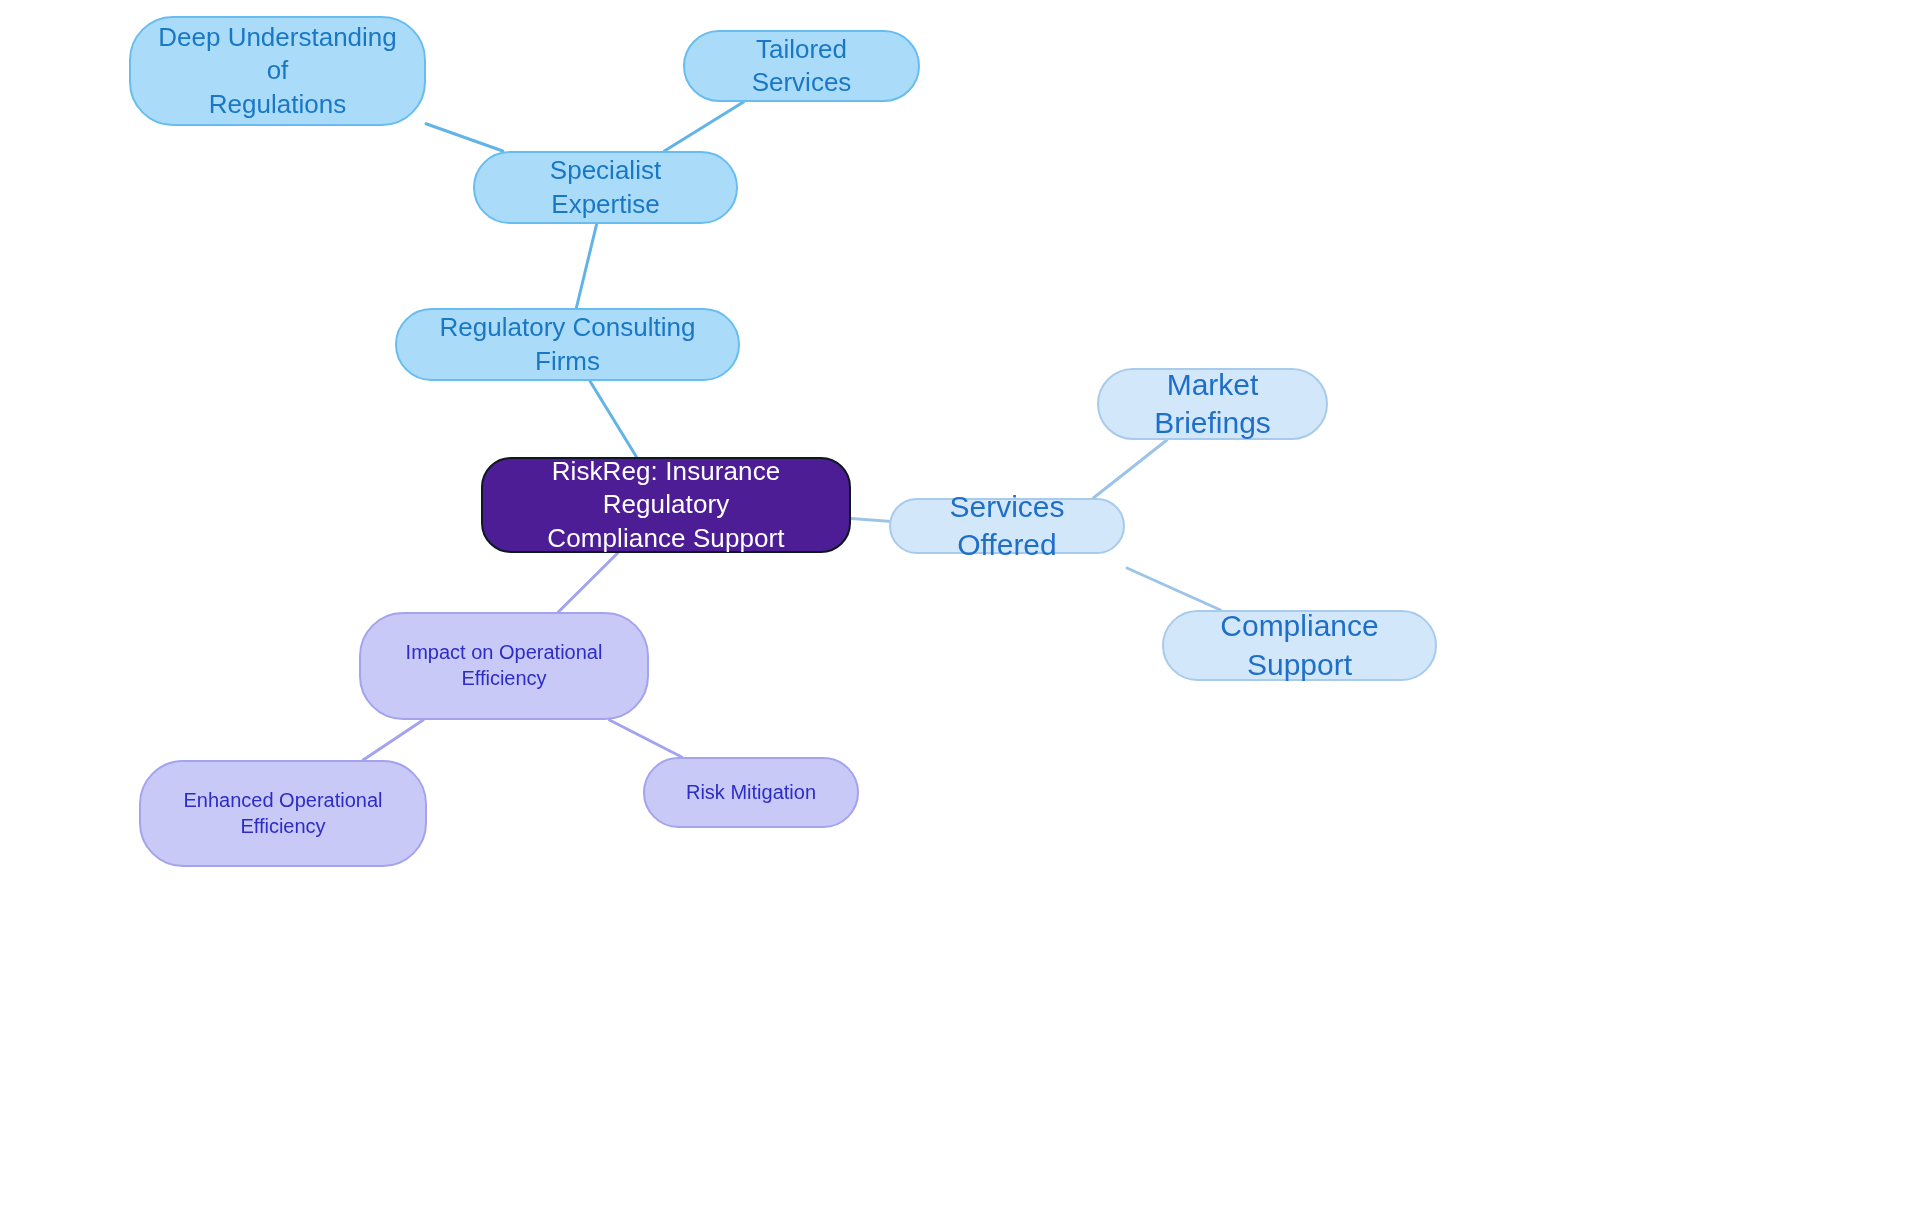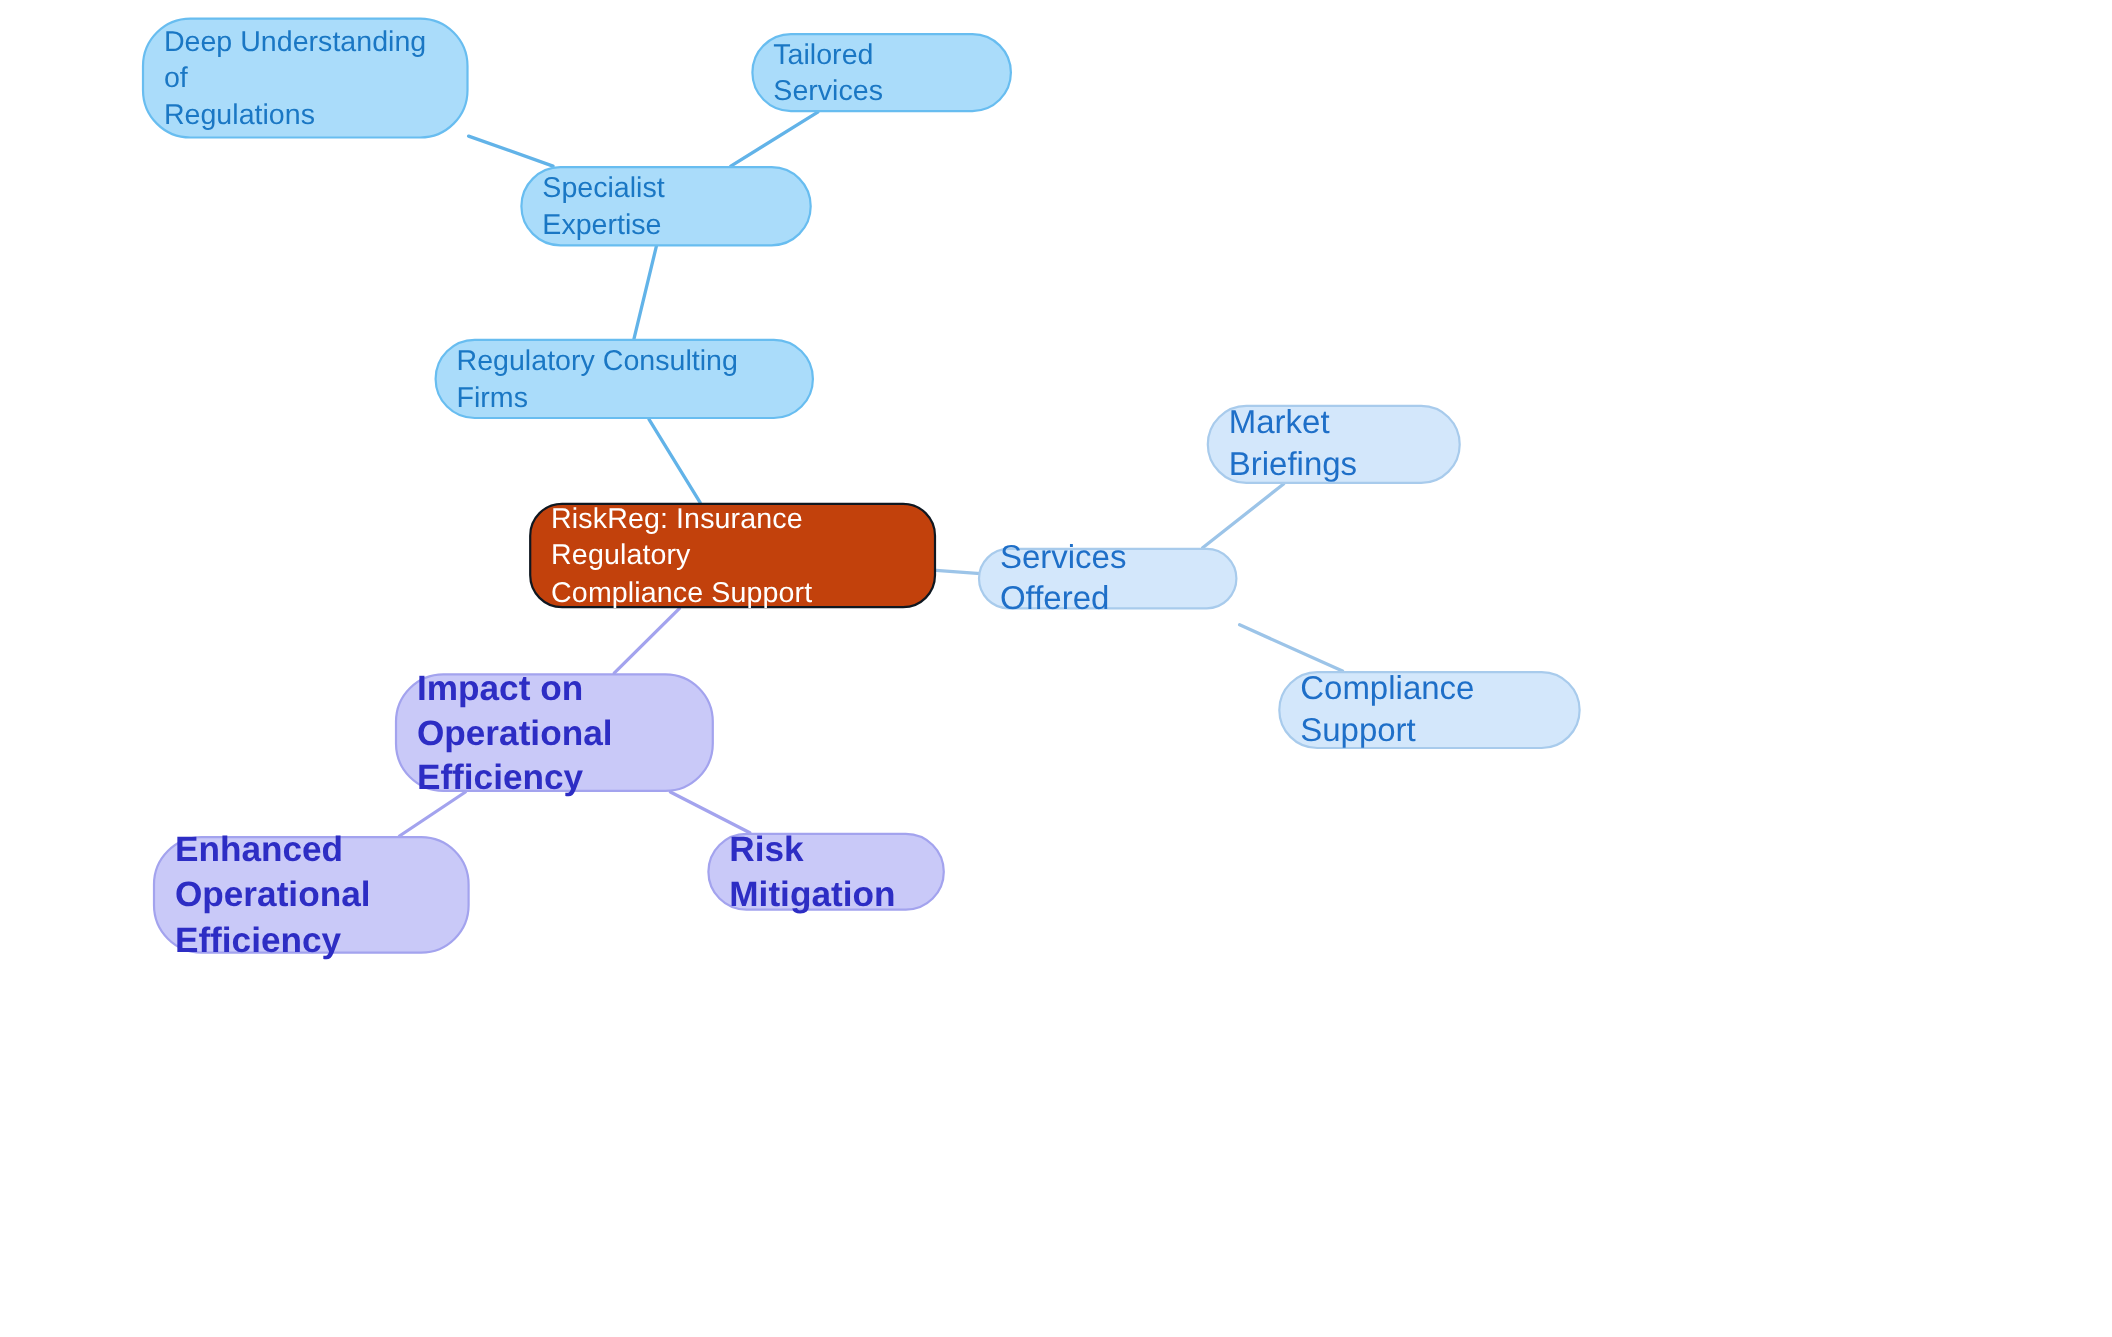--- a/index.html
+++ b/index.html
@@ -26,30 +26,30 @@
     width: 1920px;
     height: 1215px;
     pointer-events: none;
   }
   .node {
     position: absolute;
     box-sizing: border-box;
     display: flex;
     align-items: center;
     justify-content: center;
-    text-align: left;
+    text-align: center;
     border-radius: 44px;
     border-style: solid;
     border-width: 2px;
     line-height: 1.28;
     white-space: pre-line;
     padding: 6px 18px;
   }
   .node-root {
-    background: #c2410c;
+    background: #4c1d95;
     border-color: #0f1720;
     color: #ffffff;
     font-size: 26px;
     border-radius: 30px;
     letter-spacing: 0.1px;
   }
   .node-blue-strong {
     background: #aadcfa;
     border-color: #68bdf0;
     color: #1a77c4;
@@ -58,22 +58,21 @@
   .node-blue-soft {
     background: #d3e7fb;
     border-color: #a8cbec;
     color: #1e6fc8;
     font-size: 30px;
   }
   .node-purple {
     background: #c9c9f8;
     border-color: #a3a3ee;
     color: #2d2dc4;
-    font-size: 32px;
-    font-weight: bold;
+    font-size: 20px;
   }
   #logo {
     position: absolute;
     left: 1663px;
     top: 1112px;
     width: 200px;
     text-align: left;
     user-select: none;
   }
   #logo-word {

